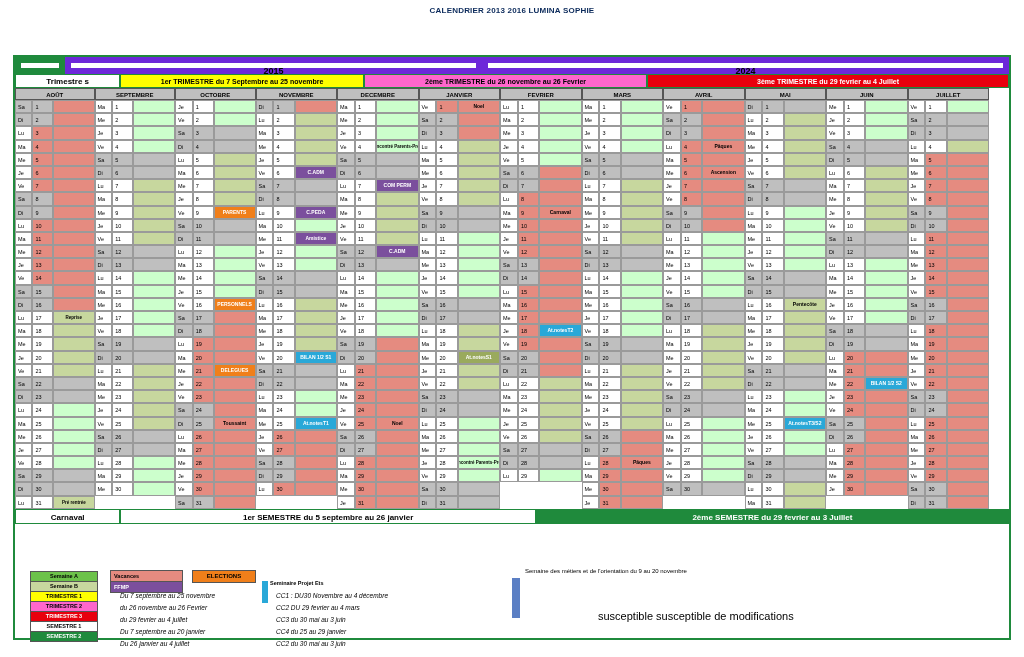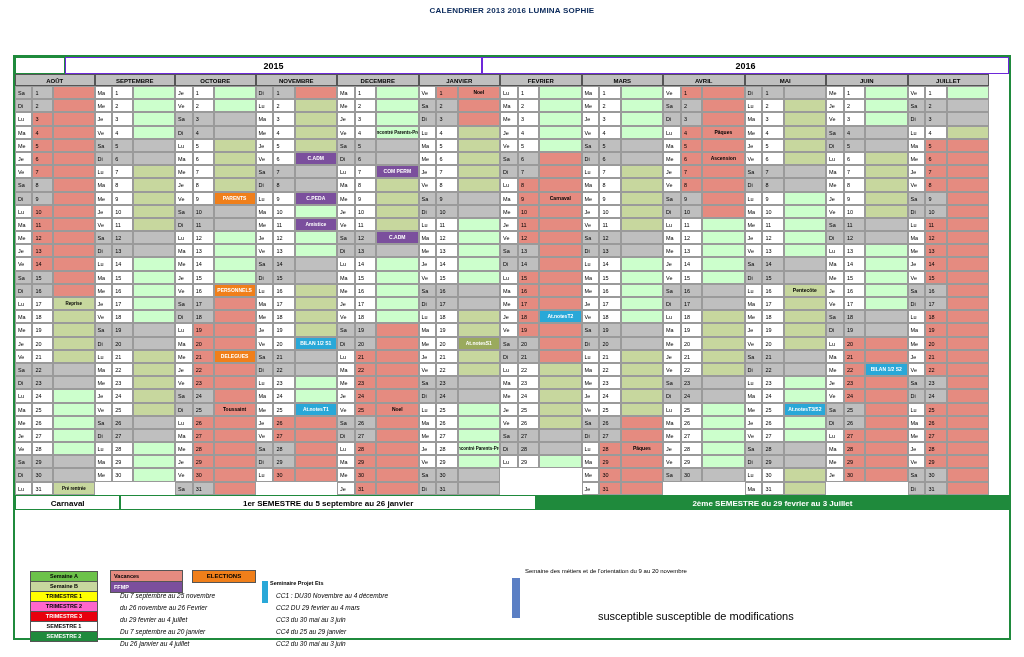--- a/index.html
+++ b/index.html
@@ -1,21 +1,21 @@
 <!DOCTYPE html>
 <html><head>
 <meta charset="utf-8">
 <style>
   html,body{margin:0;padding:0;background:#ffffff;}
   body{font-family:"Liberation Sans",sans-serif;}
   #page{position:relative;width:1024px;height:657px;overflow:hidden;background:#fff;}
   #title{position:absolute;left:0;top:6px;width:1024px;text-align:center;font-size:8px;font-weight:bold;color:#0b2a5b;letter-spacing:.2px;}
   #frame{position:absolute;left:13px;top:55px;width:998px;height:585px;border:2px solid #1f8a3c;box-sizing:border-box;background:#fff;}
   .row{display:flex;width:100%;box-sizing:border-box;}
-  .cellT{font-size:9px;font-weight:bold;text-align:center;color:#000;border:1px solid #6d28d9;box-sizing:border-box;line-height:16px;height:17px;}
+  .cellT{font-size:9px;font-weight:bold;text-align:center;color:#000;border:6px solid #6d28d9;box-sizing:border-box;line-height:16px;height:17px;}
   .band{height:14px;font-size:7px;font-weight:bold;line-height:14px;text-align:center;border:1px solid #1f8a3c;box-sizing:border-box;}
   .monthhead{height:12px;font-size:6px;font-weight:bold;line-height:12px;text-align:center;border:1px solid #555;box-sizing:border-box;background:#bfbfbf;color:#000;}
   .gridwrap{display:flex;width:100%;}
   .mcol{box-sizing:border-box;}
   .dayrow{display:flex;height:13.2px;box-sizing:border-box;}
   .dcell{font-size:5.5px;line-height:13px;box-sizing:border-box;border:.5px solid #9a9a9a;overflow:hidden;white-space:nowrap;}
   .dname{width:22%;padding-left:2px;}
   .dnum{width:26%;padding-left:2px;}
   .dbody{width:52%;position:relative;text-align:center;font-size:5px;font-weight:bold;color:#fff;}
   .ev{position:absolute;left:0;right:0;top:0;bottom:0;display:flex;align-items:center;justify-content:center;}
@@ -29,23 +29,29 @@
 
 <div id="page">
 
   <div id="title">CALENDRIER  2013 2016 LUMINA SOPHIE</div>
 
   <div id="frame">
 
     <div class="row">
       <div class="cellT" style="width:5%;background:#fff;border-color:#1f8a3c;"></div>
       <div class="cellT" style="width:42%;background:#fff;">2015</div>
-      <div class="cellT" style="width:53%;background:#fff;">2016</div>
+      <div class="cellT" style="width:53%;background:#fff;">2024</div>
     </div>
 
+    <div class="row">
+      <div class="band" style="width:10.6%;background:#fff;font-size:8px;">Trimestre s</div>
+      <div class="band" style="width:24.5%;background:#ffff00;color:#000;">1er  TRIMESTRE  du 7 Septembre  au 25 novembre</div>
+      <div class="band" style="width:28.5%;background:#ff66cc;color:#000;">2ème TRIMESTRE du 26 novembre au 26 Fevrier</div>
+      <div class="band" style="width:36.4%;background:#e8000d;color:#fff;">3ème TRIMESTRE du 29 fevrier au 4 Juillet</div>
+    </div>
 
     <div id="grid" class="gridwrap">
         <div class="mcol" style="width: 8%;">
           <div class="monthhead">AOÛT</div>
           <div class="dayrow">
             <div class="dcell dname" style="background: rgb(191, 191, 191);">Sa</div>
             <div class="dcell dnum" style="background: rgb(191, 191, 191);">1</div>
             <div class="dcell dbody" style="background: rgb(229, 139, 128);"></div>
           </div>
           <div class="dayrow">

